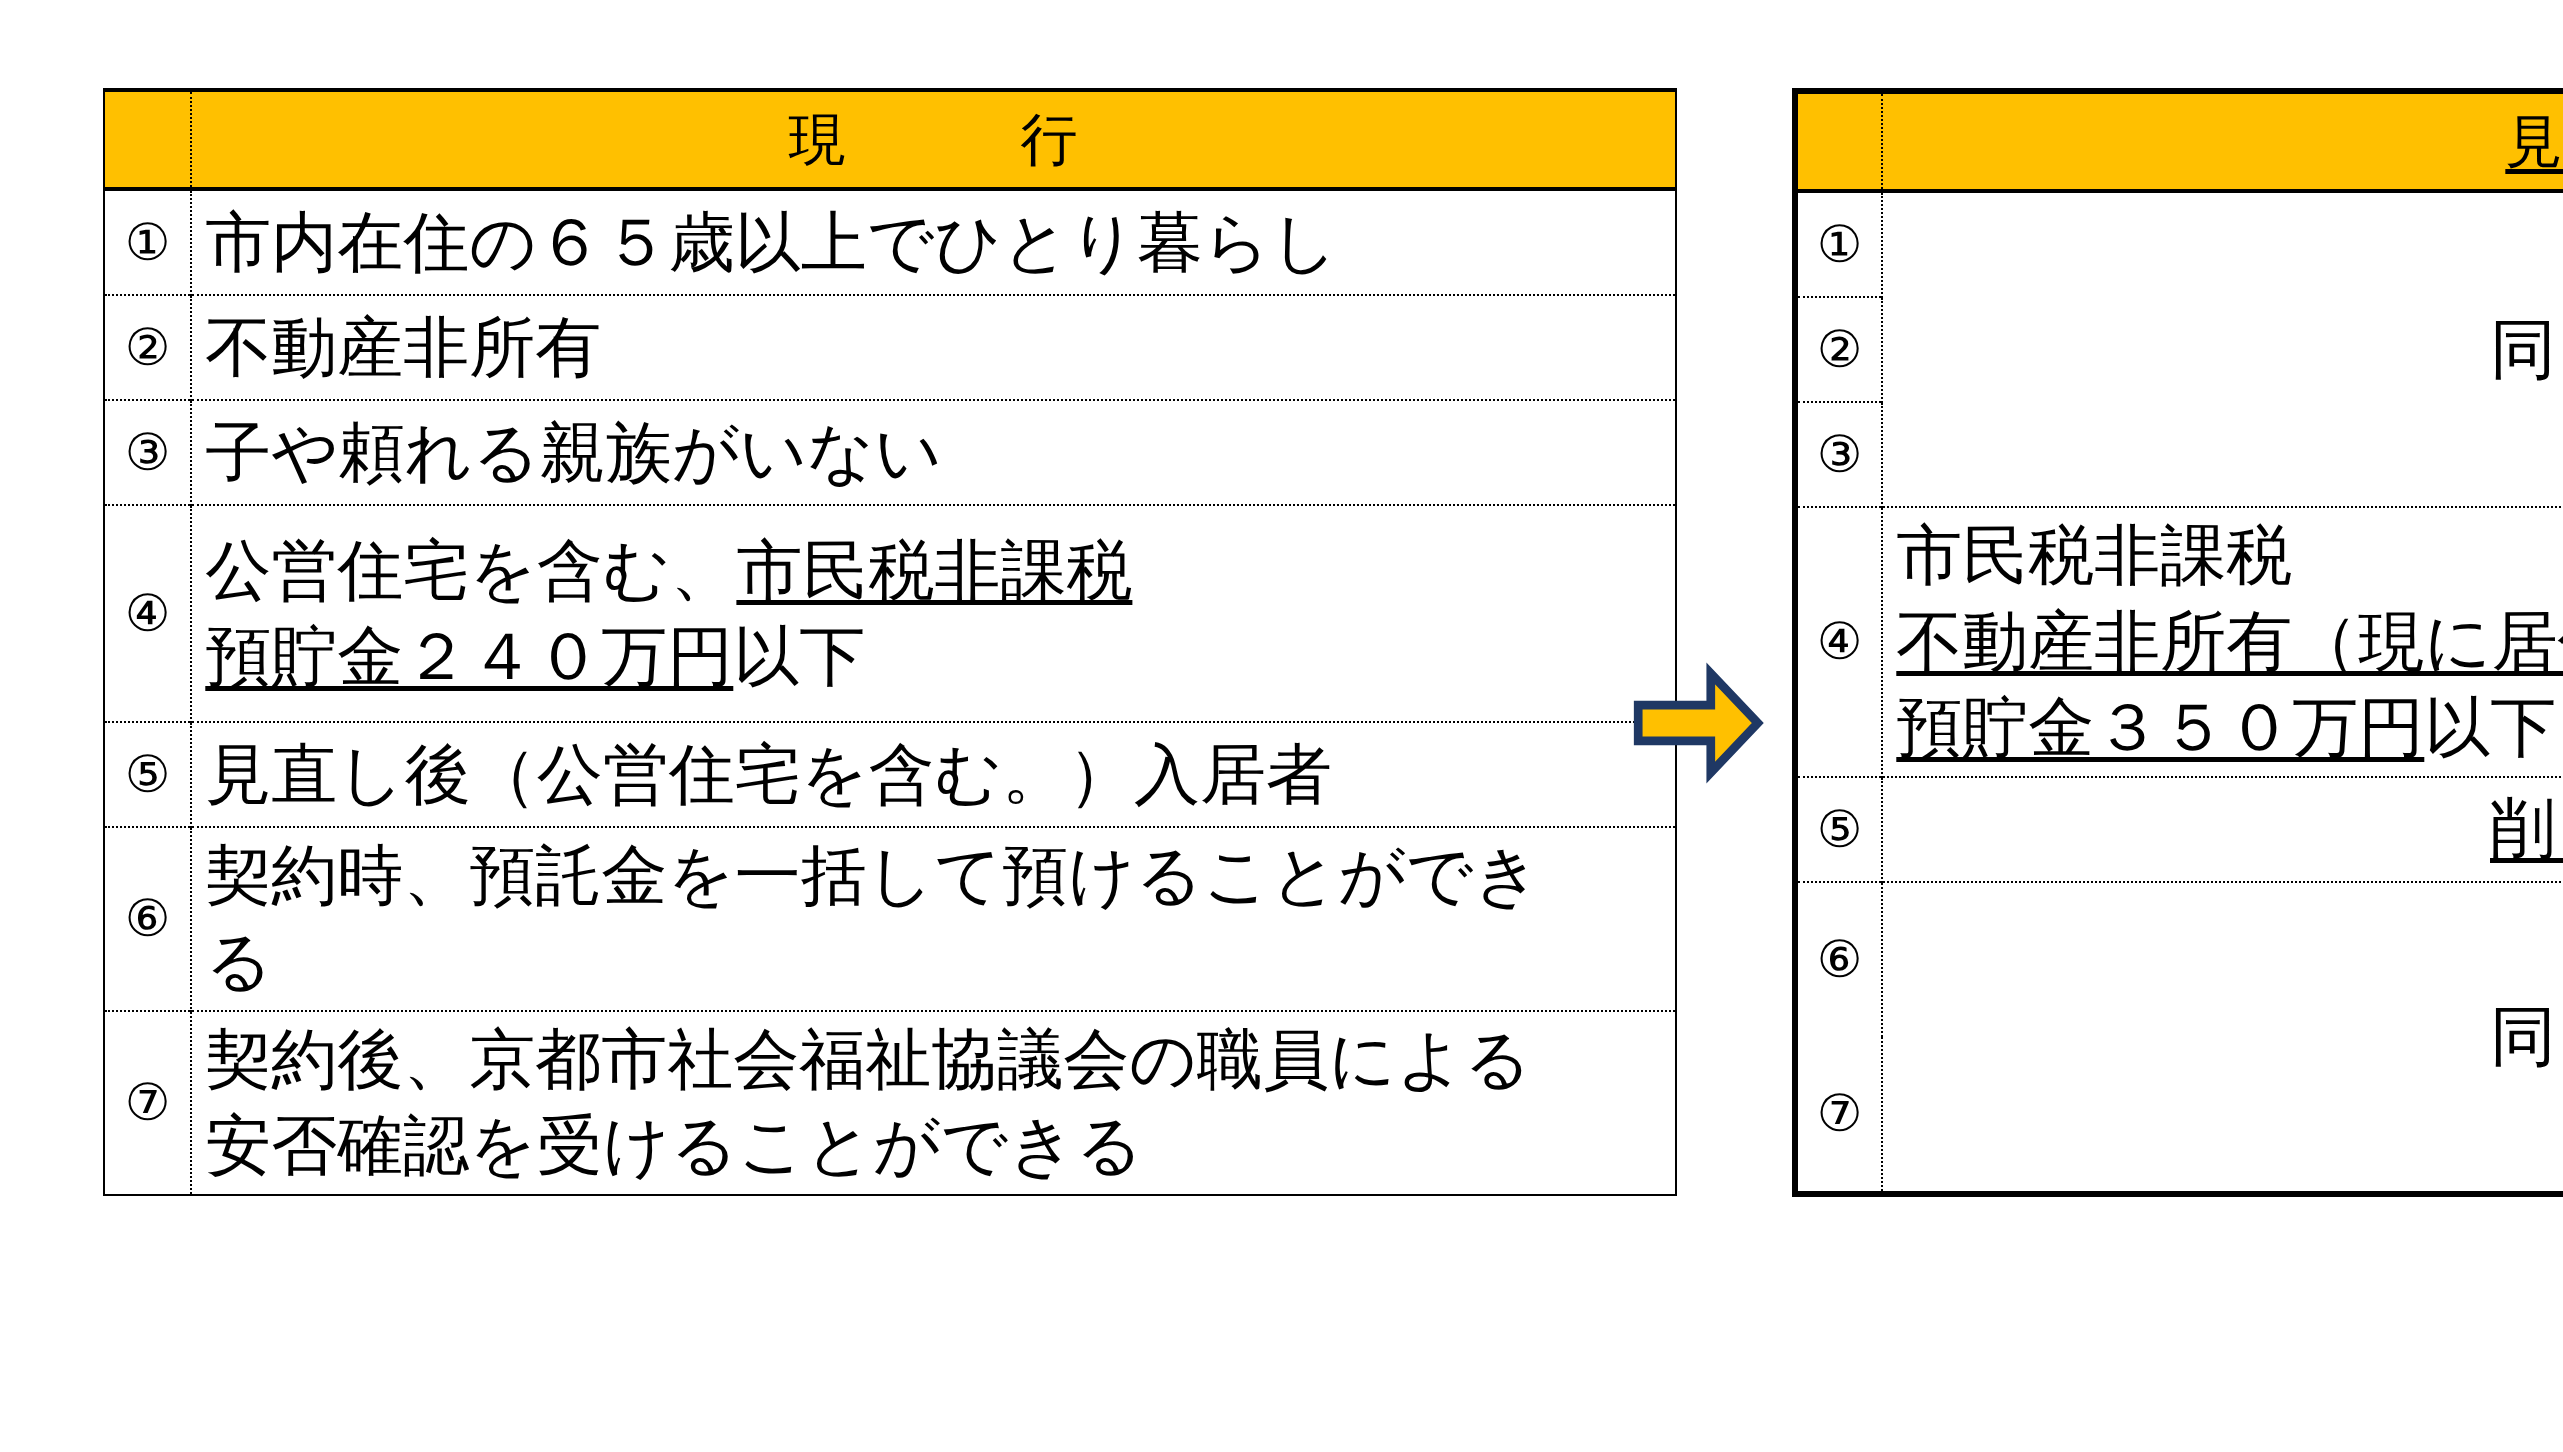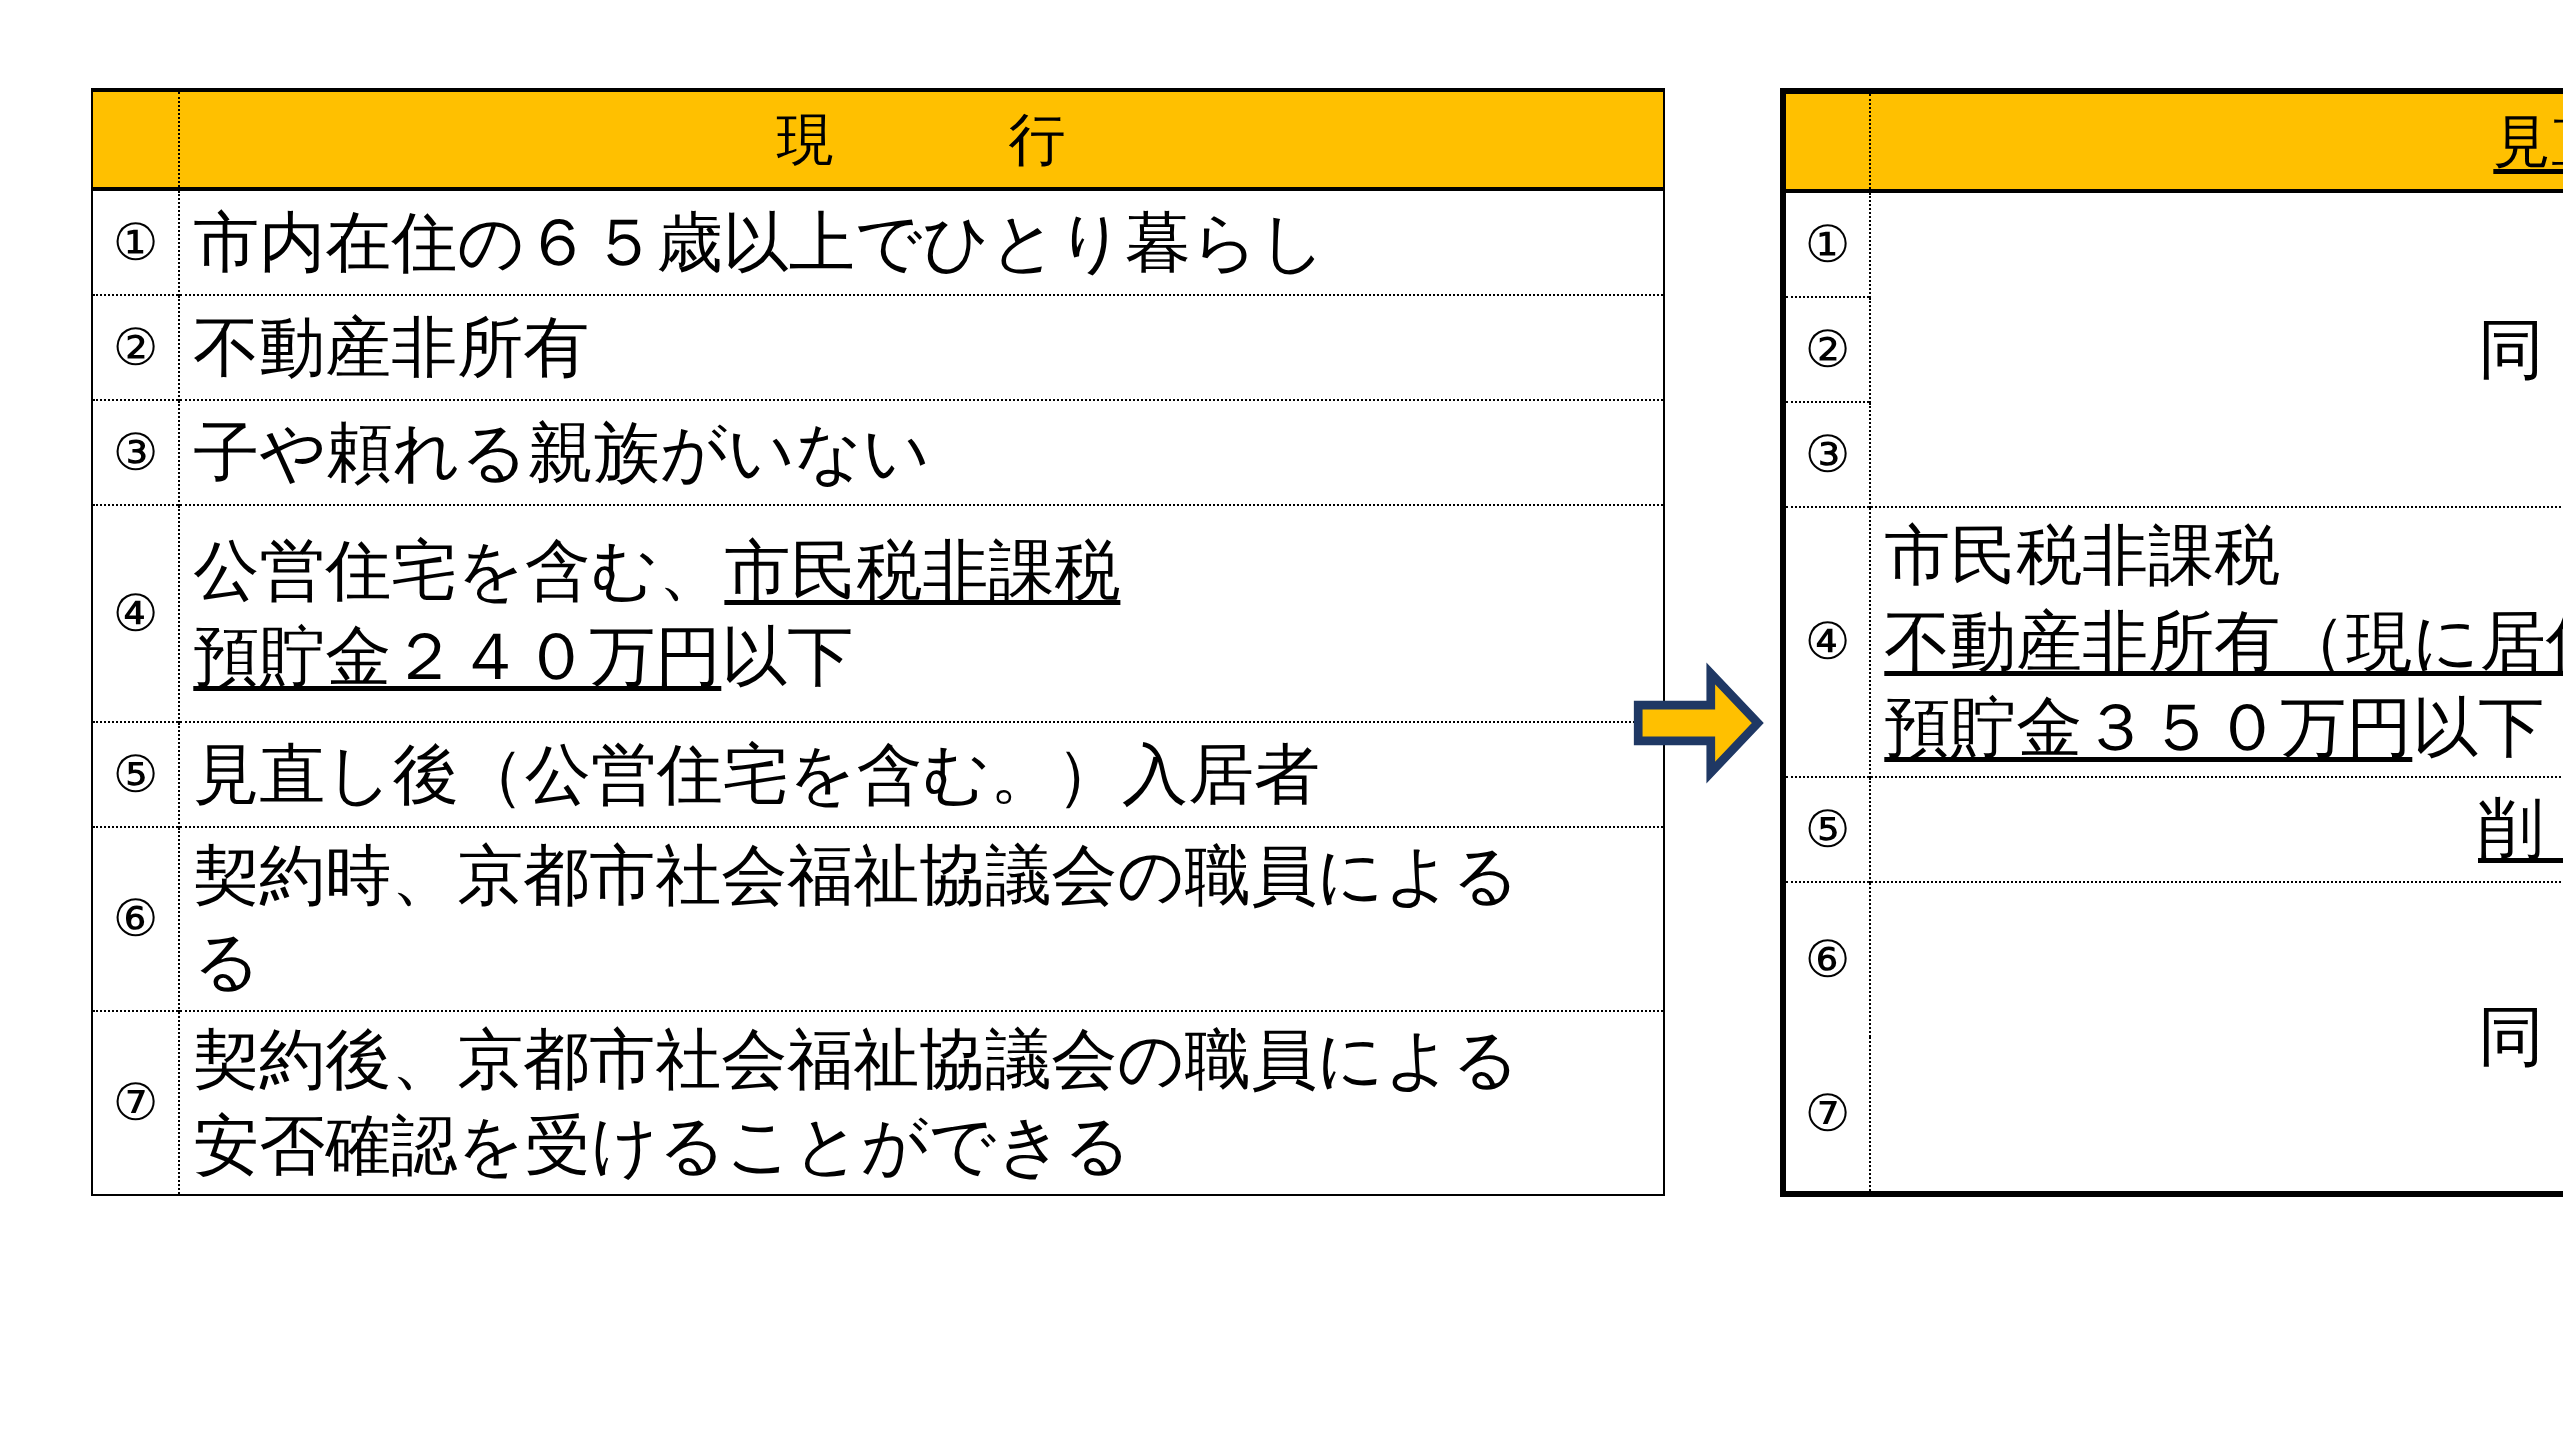--- a/index.html
+++ b/index.html
@@ -16,21 +16,21 @@
   }
 
   
   .stage {
     position: absolute;
     left: 0; top: 0;
     width: 3390px;
     height: 1453px;
   }
 
-  .panel { position: absolute; }
+  .panel { position: absolute; margin-left: 12px; }
 
   #panel-current { left: 91px;  top: 88px;  width: 1574px; }
   #panel-revised { left: 1780px; top: 88px;  width: 1575px; }
 
   
   table.cmp {
     border-collapse: collapse;
     table-layout: fixed;
     width: 100%;
     background: #ffffff;
@@ -159,21 +159,21 @@
         <tr class="rule">
           <td class="num" style="height:103px">⑤</td>
           <td class="body">
             <span class="line">見直し後（公営住宅を含む。）入居者</span>
           </td>
         </tr>
 
         <tr class="rule">
           <td class="num" style="height:154px">⑥</td>
           <td class="body">
-            <span class="line">契約時、京都市社会福祉協議会の職員による</span>
+            <span class="line">契約時、預託金を一括して預けることができ</span>
             <span class="line">る</span>
           </td>
         </tr>
 
         <tr class="rule">
           <td class="num" style="height:154px">⑦</td>
           <td class="body">
             <span class="line">契約後、京都市社会福祉協議会の職員による</span>
             <span class="line">安否確認を受けることができる</span>
           </td>

